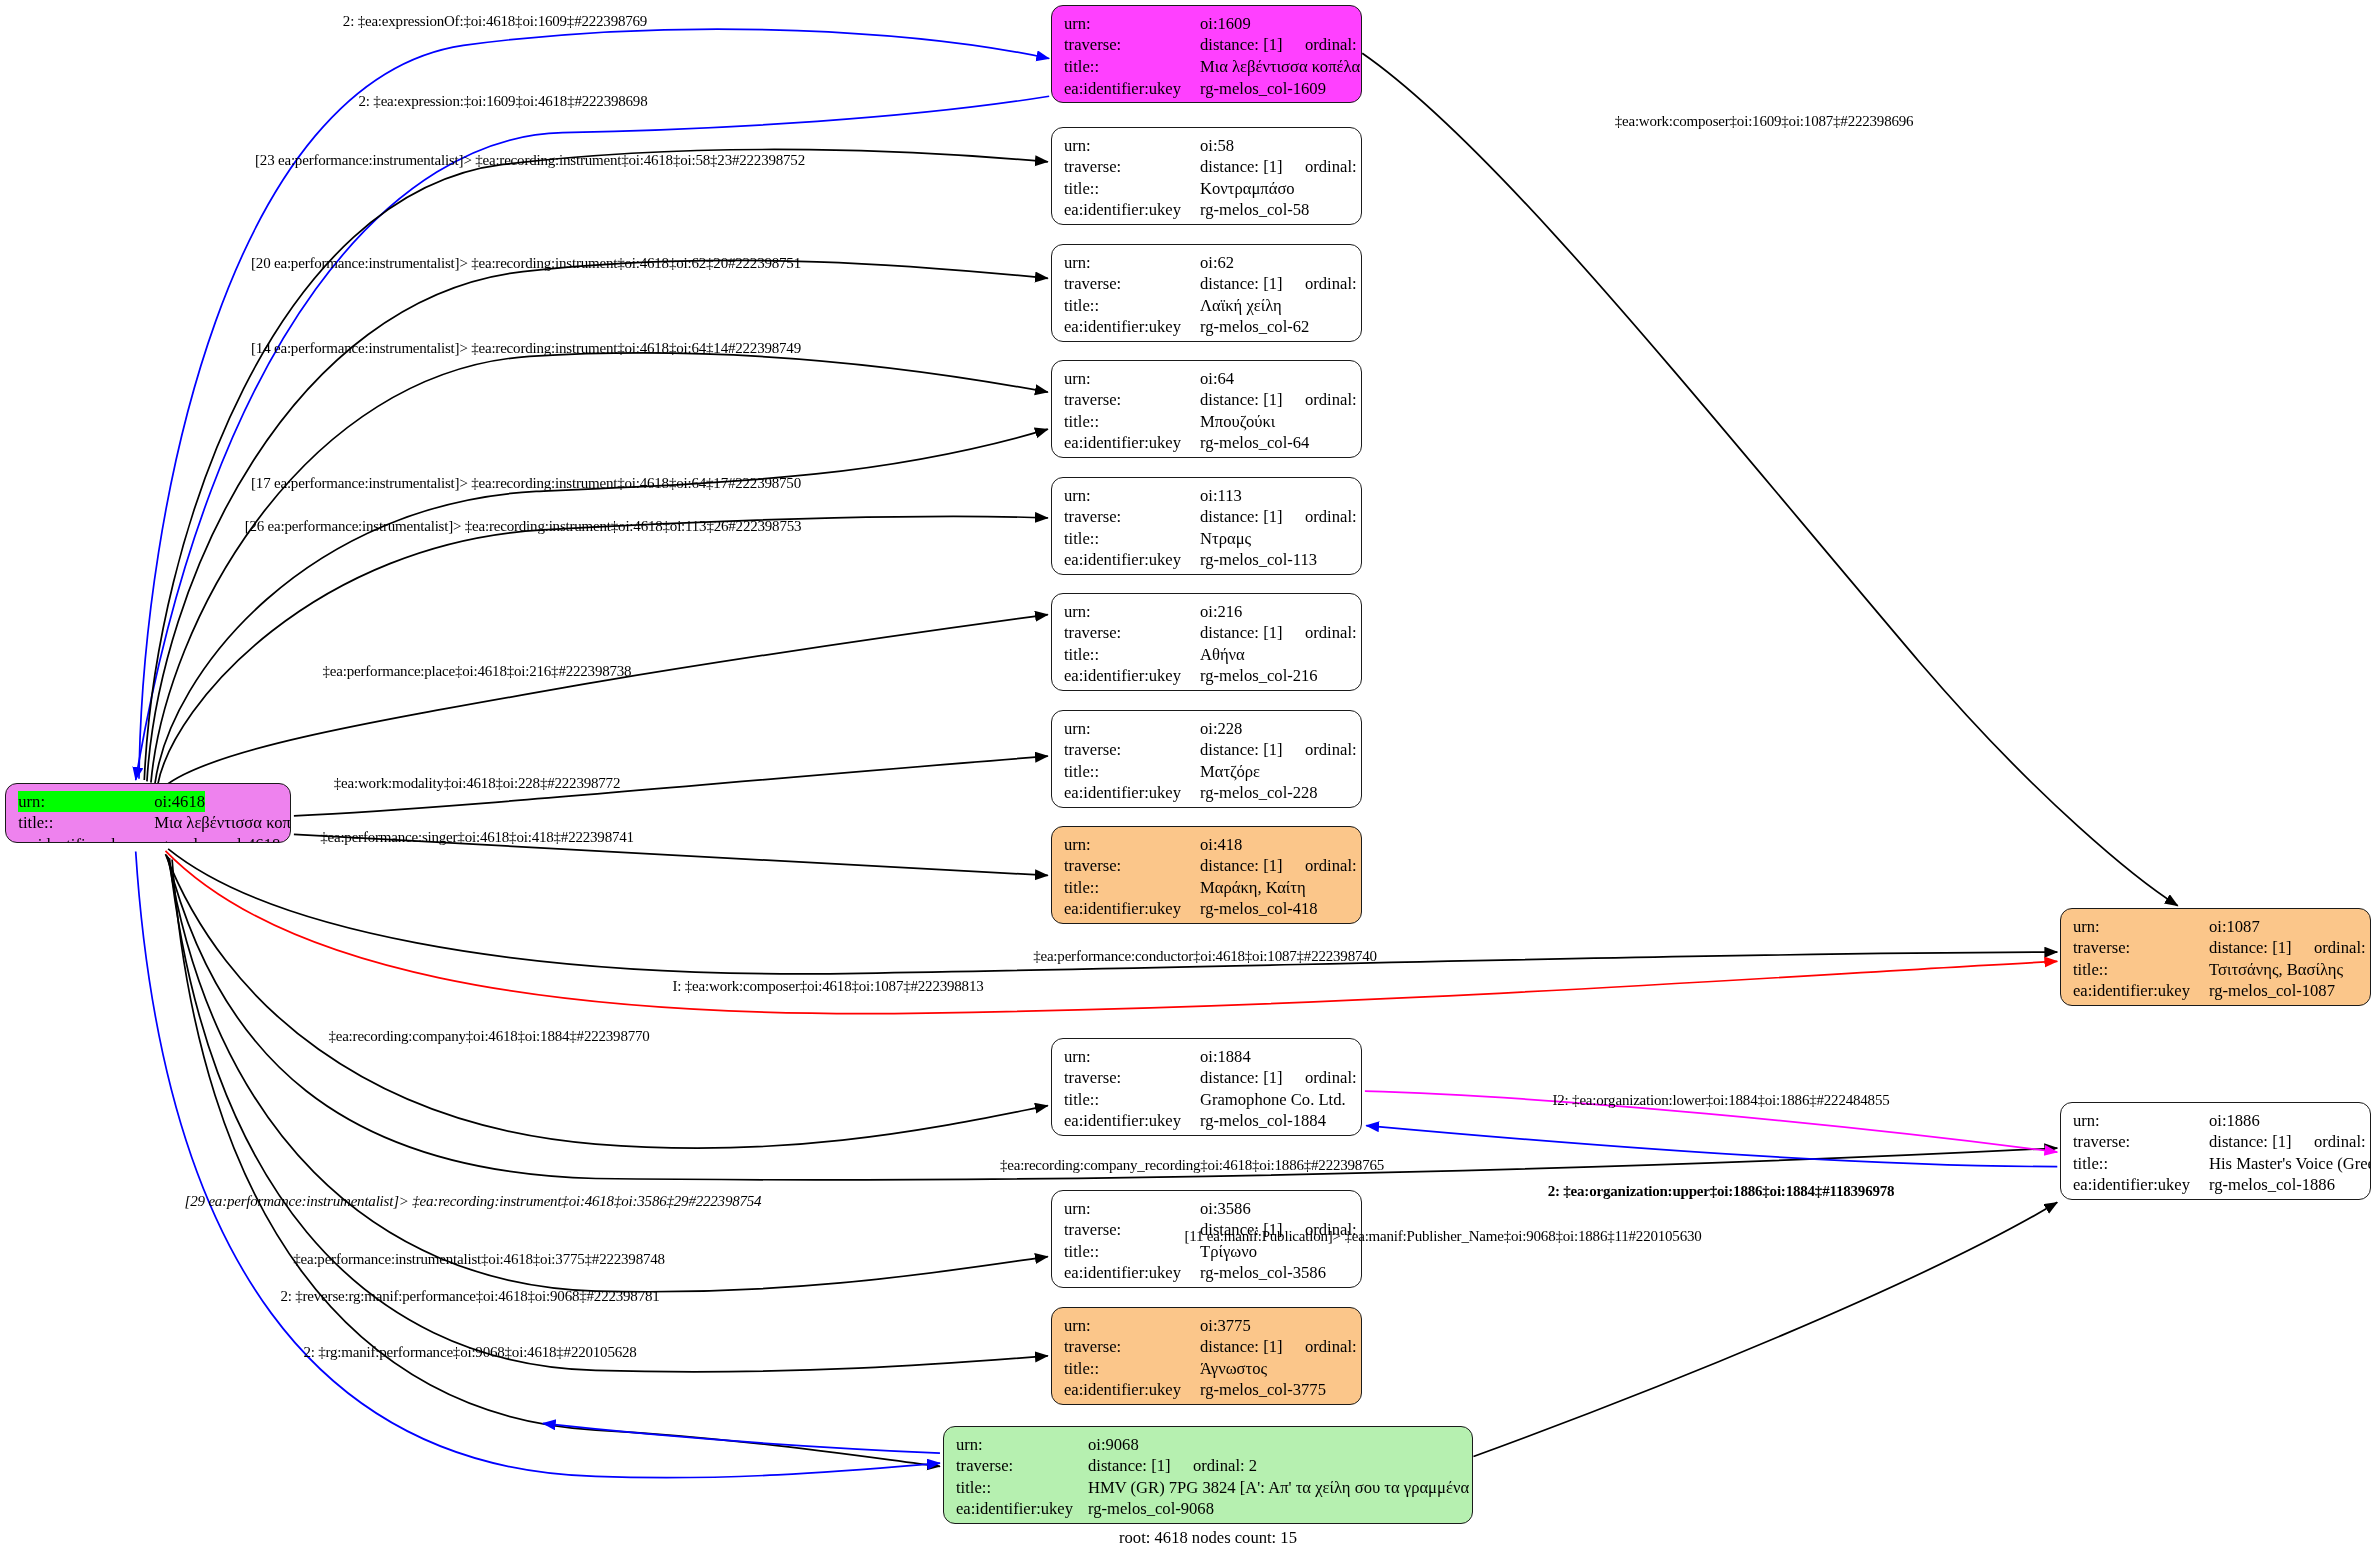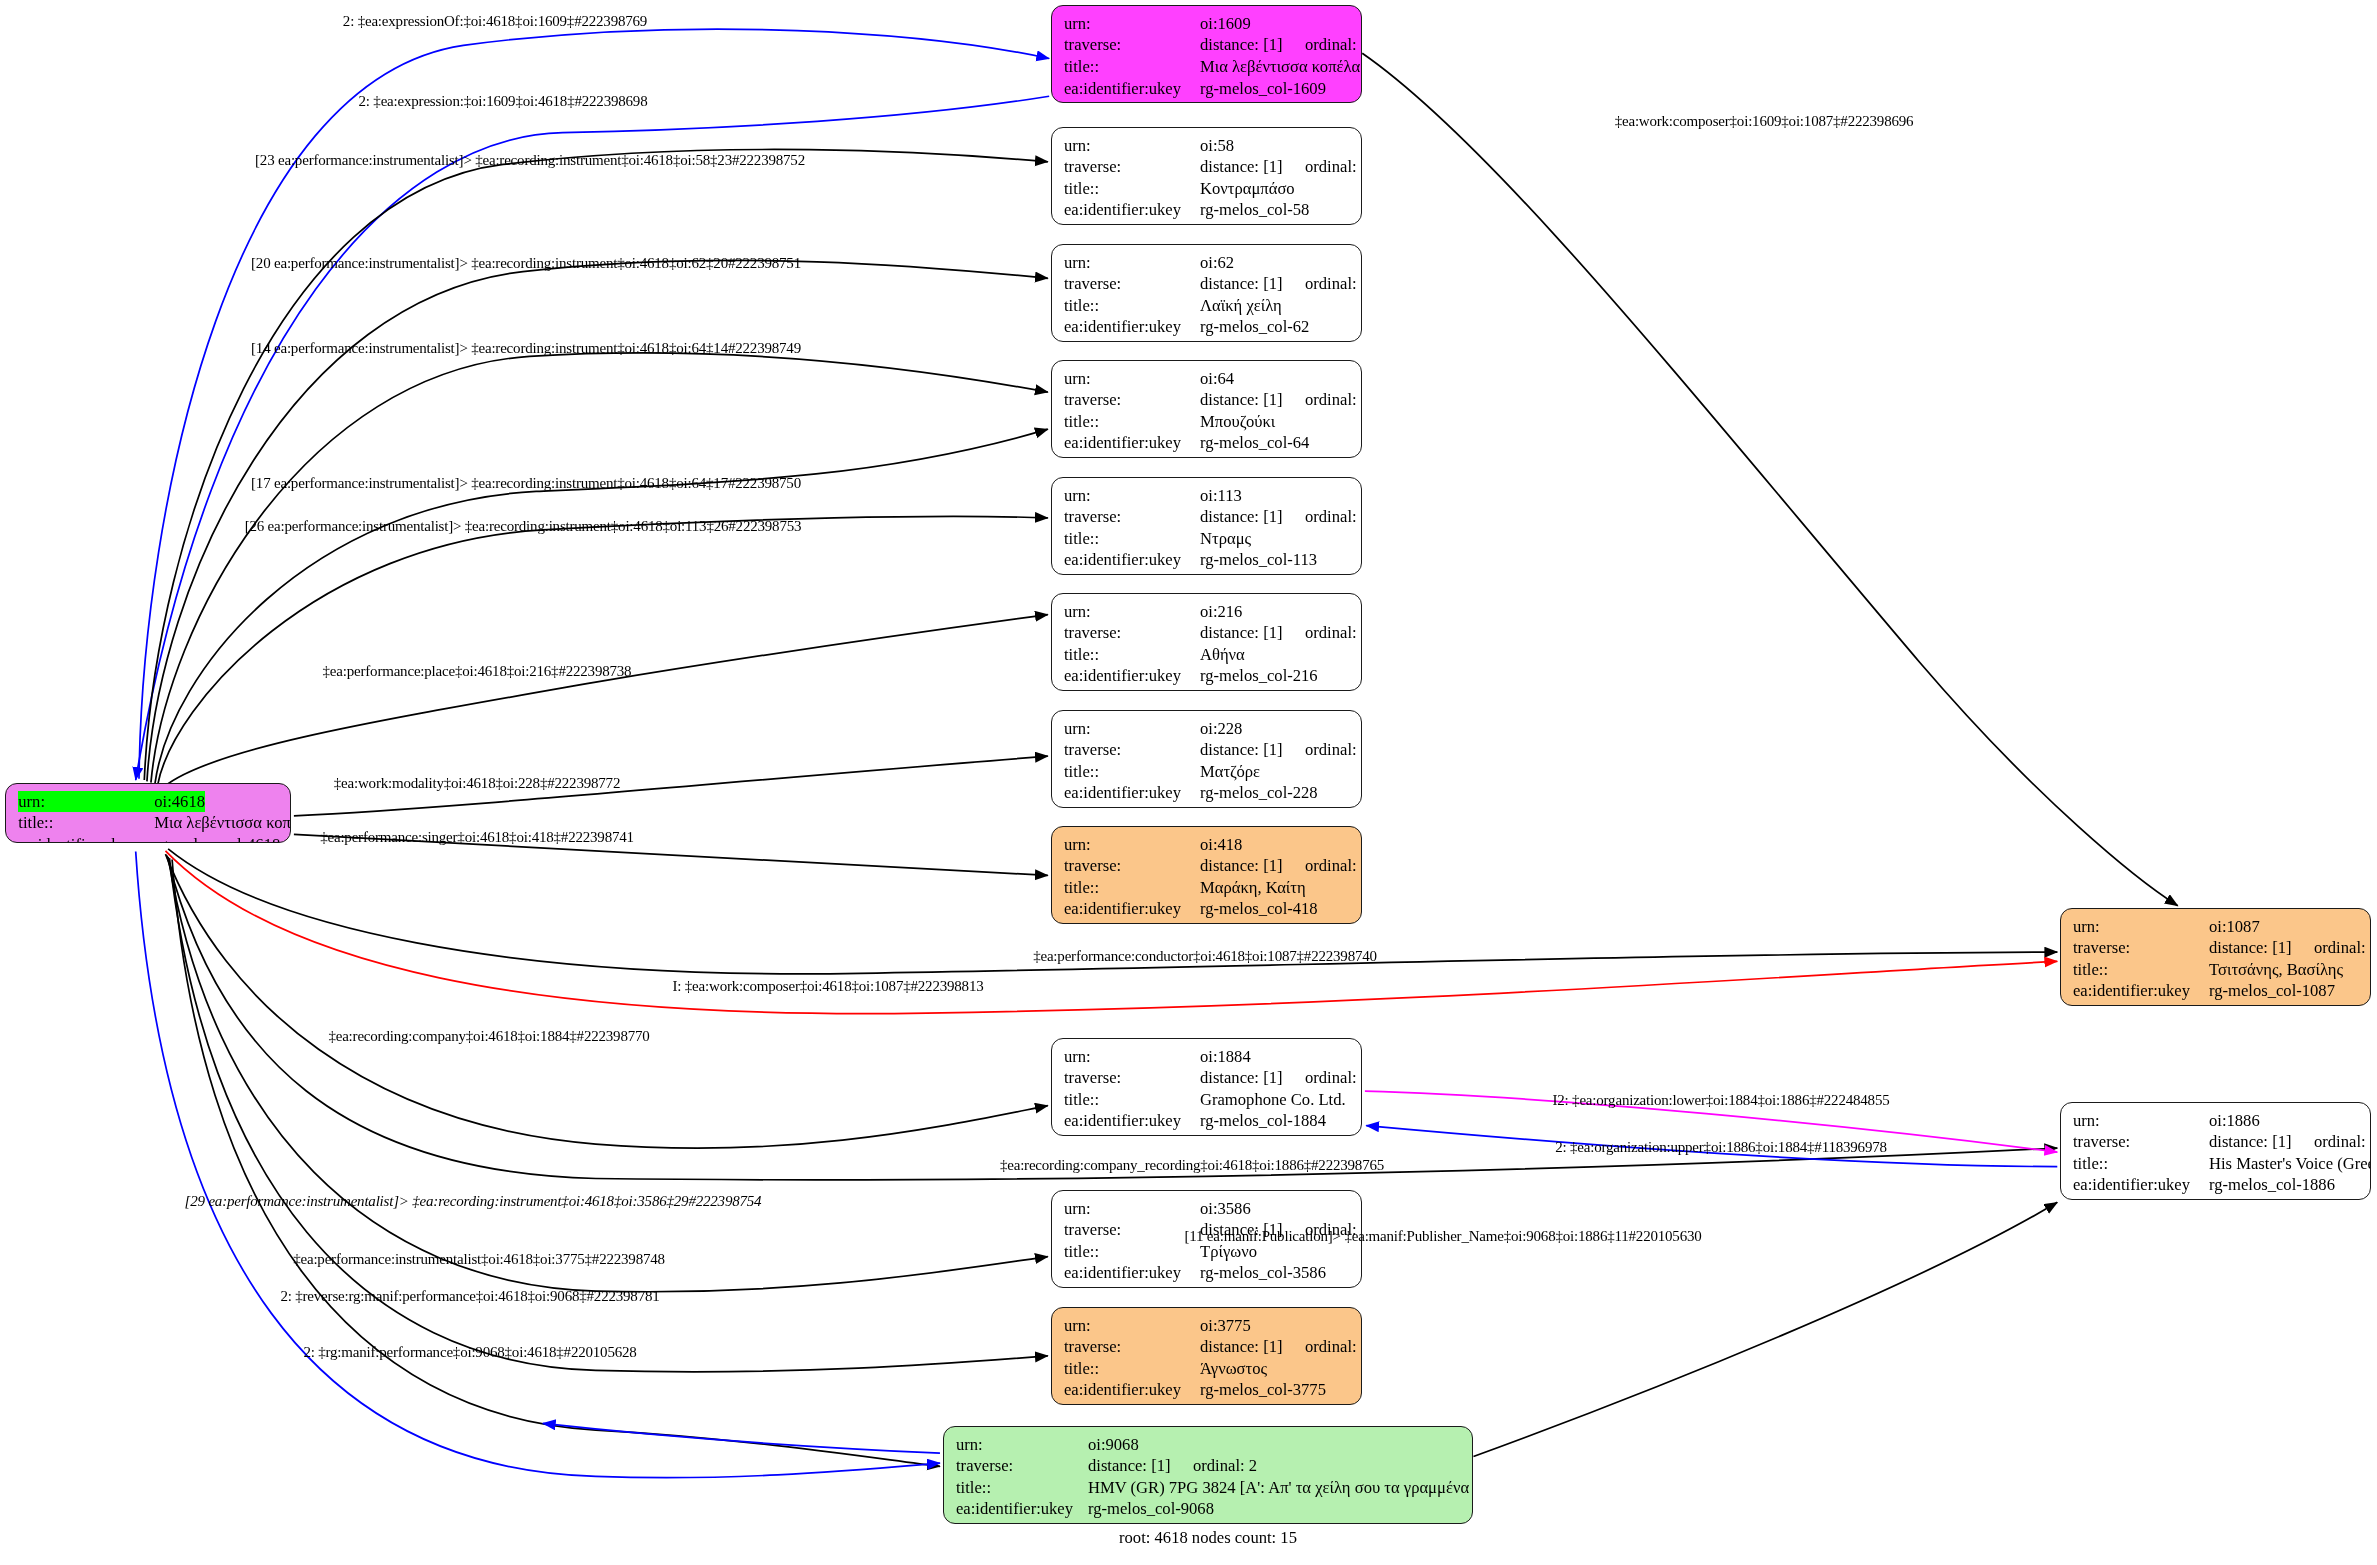--- a/index.html
+++ b/index.html
@@ -471,19 +471,19 @@
       <div class="edge-label" style="left: 1205px; top: 948px;">‡ea:performance:conductor‡oi:4618‡oi:1087‡#222398740</div>
       <div class="edge-label" style="left: 828px; top: 978px;">I: ‡ea:work:composer‡oi:4618‡oi:1087‡#222398813</div>
       <div class="edge-label" style="left: 470px; top: 1028px; margin-left: 19px;">‡ea:recording:company‡oi:4618‡oi:1884‡#222398770</div>
       <div class="edge-label" style="left: 1192px; top: 1157px;">‡ea:recording:company_recording‡oi:4618‡oi:1886‡#222398765</div>
       <div class="edge-label" style="left: 473px; top: 1193px; font-style: italic;">[29 ea:performance:instrumentalist]&gt; ‡ea:recording:instrument‡oi:4618‡oi:3586‡29#222398754</div>
       <div class="edge-label" style="left: 470px; top: 1251px; margin-left: 9px;">‡ea:performance:instrumentalist‡oi:4618‡oi:3775‡#222398748</div>
       <div class="edge-label" style="left: 470px; top: 1288px;">2: ‡reverse:rg:manif:performance‡oi:4618‡oi:9068‡#222398781</div>
       <div class="edge-label" style="left: 470px; top: 1344px;">2: ‡rg:manif:performance‡oi:9068‡oi:4618‡#220105628</div>
       <div class="edge-label" style="left: 1443px; top: 1228px;">[11 ea:manif:Publication]&gt; ‡ea:manif:Publisher_Name‡oi:9068‡oi:1886‡11#220105630</div>
       <div class="edge-label" style="left: 1721px; top: 1092px;">I2: ‡ea:organization:lower‡oi:1884‡oi:1886‡#222484855</div>
-      <div class="edge-label" style="left: 1721px; top: 1139px;">2: ‡ea:organization:upper‡oi:1886‡oi:1884‡#118396978</div>
+      <div class="edge-label" style="left: 1721px; top: 1183px; font-weight: bold;">2: ‡ea:organization:upper‡oi:1886‡oi:1884‡#118396978</div>
       <div class="edge-label" style="left: 1754px; top: 113px; margin-left: 10px;">‡ea:work:composer‡oi:1609‡oi:1087‡#222398696</div>
     </div>
 
   <div class="footer-label" id="footer" style="left:1208px; top:1528px;">root: 4618 nodes count: 15</div>
 </div>
 
 
 </body></html>

